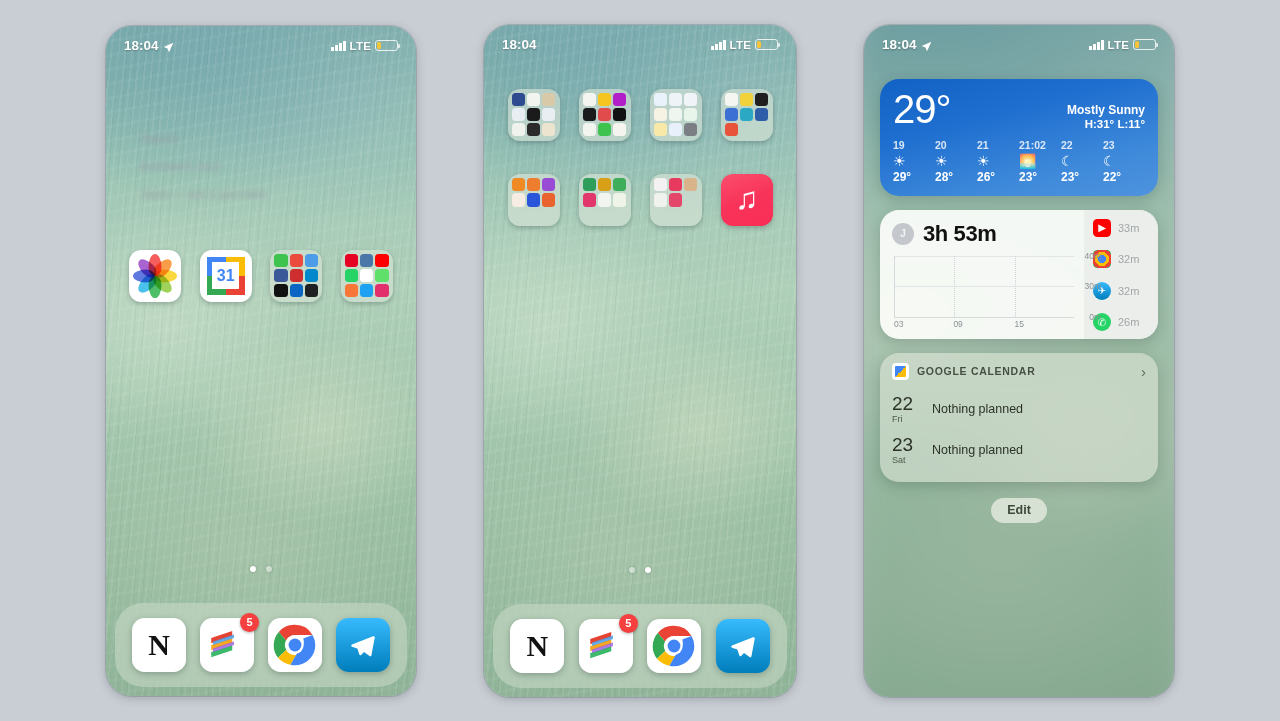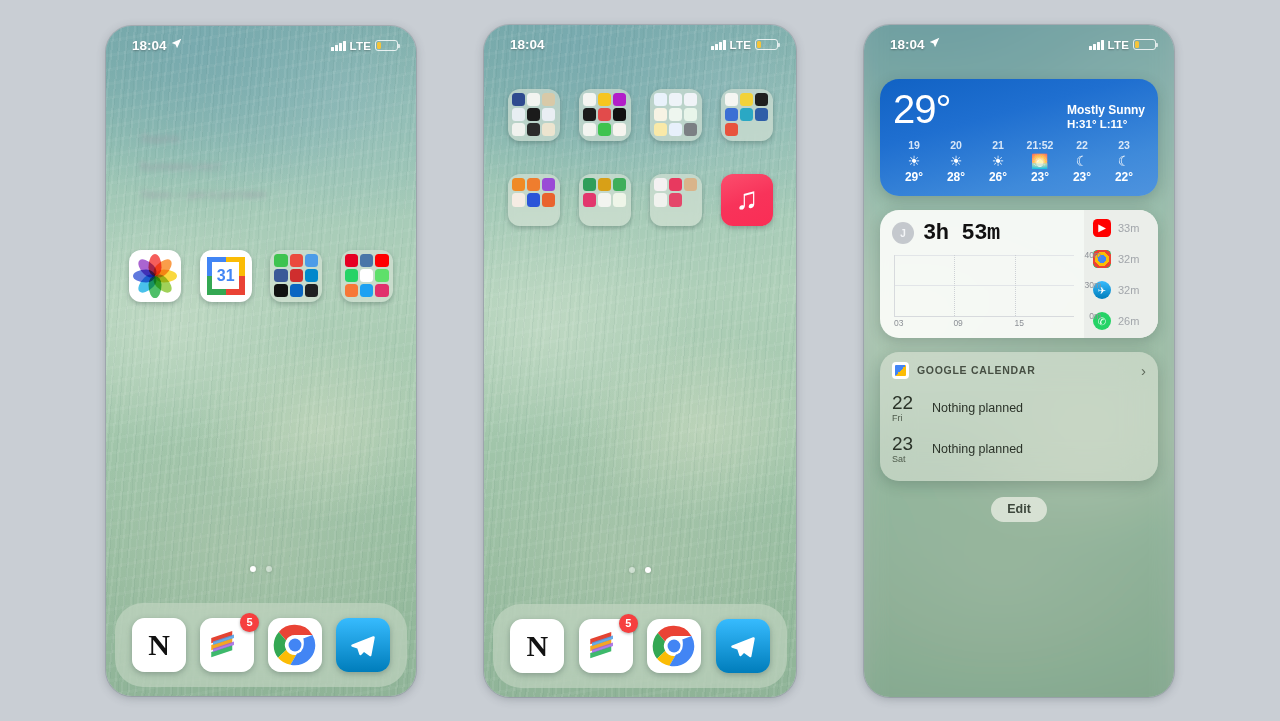--- a/index.html
+++ b/index.html
@@ -60,21 +60,21 @@
   .darken { position:absolute; inset:0; background: rgba(40,60,55,.10); }
 
   
   .statusbar {
     position: relative;
     height: 40px; padding: 0 18px;
     display: flex; align-items: center; justify-content: space-between;
     color: #fff; font-size: 13.5px; font-weight: 600;
     text-shadow: 0 1px 2px rgba(0,0,0,.30);
   }
-  .sb-left { display: flex; align-items: flex-start; gap: 4px; margin-left: 8px; }
+  .sb-left { display: flex; align-items: flex-end; gap: 4px; }
   .sb-right { display: flex; align-items: center; gap: 4px; }
   .loc-arrow { display:inline-block; width: 11px; height: 11px; }
   .bars { display: flex; align-items: flex-end; gap: 1.5px; height: 10px; }
   .bars i { display:block; width: 2.5px; background:#fff; border-radius:.5px; }
   .bars i:nth-child(1){height:3.5px;} .bars i:nth-child(2){height:5.5px;}
   .bars i:nth-child(3){height:7.5px;} .bars i:nth-child(4){height:10px;}
   .lte { font-size: 11.5px; font-weight: 700; letter-spacing: .2px; }
   .batt { position: relative; width: 23px; height: 11.5px;
           border: 1.3px solid rgba(255,255,255,.8); border-radius: 3px; padding: 1px; }
   .batt::after { content:""; position:absolute; right:-3.4px; top:3.2px;
@@ -180,37 +180,37 @@
             box-shadow: 0 4px 14px rgba(30,50,45,.22); }
 
   
   .weather { background: linear-gradient(165deg,#1162c4 0%, #1f6fd0 35%, #3f8ada 75%, #4e93de 100%);
              color:#fff; padding: 11px 13px 12px; }
   .wx-top { display:flex; justify-content:space-between; align-items:flex-start; }
   .wx-city { font-size: 13.5px; font-weight: 600; display:flex; align-items:center; gap:4px; }
   .wx-sun { font-size: 15px; line-height:1; }
   .wx-mid { display:flex; justify-content:space-between; align-items:flex-end; margin-top: -2px; }
   .wx-temp { font-size: 40px; font-weight: 200; letter-spacing:-1px; line-height:1.05; }
-  .wx-cond { text-align:left; }
+  .wx-cond { text-align:right; }
   .wx-cond .c1 { font-size: 12px; font-weight: 600; }
   .wx-cond .c2 { font-size: 11.5px; font-weight: 600; margin-top:1px; }
   .wx-hours { display:flex; justify-content:space-between; margin-top: 9px; }
-  .wx-h { text-align:center; flex:1; }
+  .wx-h { text-align:left; flex:1; }
   .wx-h .hh { font-size: 10.5px; color: rgba(255,255,255,.82); font-weight: 600; }
   .wx-h .ic { font-size: 14px; margin: 3px 0 2px; line-height:1; }
   .wx-h .tt { font-size: 12px; font-weight: 700; }
 
   
   .screentime { background: rgba(252,253,250,.92); display:flex; }
   .st-left { flex: 1 1 auto; padding: 11px 10px 9px 12px; min-width:0; }
   .st-head { display:flex; align-items:center; gap: 9px; }
   .st-av { width: 22px; height:22px; border-radius:50%; background:#c4c8cd;
            display:flex; align-items:center; justify-content:center;
            font-size:10px; color:#f3f5f7; font-weight:600; }
-  .st-total { font-size: 22px; font-weight: 600; color:#111; letter-spacing:-.4px;font-family:Liberation Mono, monospace; }
+  .st-total { font-size: 22px; font-weight: 600; color:#111; letter-spacing:-.4px; }
   .chart { position:relative; height: 62px; margin: 9px 0 0 2px;
            border-left: .8px solid #d7dadd; border-bottom: .8px solid #d7dadd; }
   .gl { position:absolute; left:0; right:0; height:0; border-top:.8px solid #e2e5e8; }
   .vl { position:absolute; top:0; bottom:0; width:0; border-left:.8px dotted #cdd1d5; }
   .ylab { position:absolute; right:-27px; font-size: 8.5px; color:#8c9096; transform: translateY(-50%); }
   .bars-wrap { position:absolute; left:3px; right:4px; bottom:0; top:0;
                display:flex; align-items:flex-end; justify-content:space-between; }
   .bar { width: 7px; display:flex; flex-direction:column-reverse; }
   .bar s { display:block; width:100%; text-decoration:none; }
   .xlabs { position:relative; height: 12px; margin-left: 2px; }
@@ -638,21 +638,21 @@
             <div class="hh">20</div>
             <div class="ic">☀</div>
             <div class="tt">28°</div>
           </div>
           <div class="wx-h">
             <div class="hh">21</div>
             <div class="ic">☀</div>
             <div class="tt">26°</div>
           </div>
           <div class="wx-h">
-            <div class="hh">21:52</div>
+            <div class="hh">21:02</div>
             <div class="ic">🌅</div>
             <div class="tt">23°</div>
           </div>
           <div class="wx-h">
             <div class="hh">22</div>
             <div class="ic">☾</div>
             <div class="tt">23°</div>
           </div>
           <div class="wx-h">
             <div class="hh">23</div>

